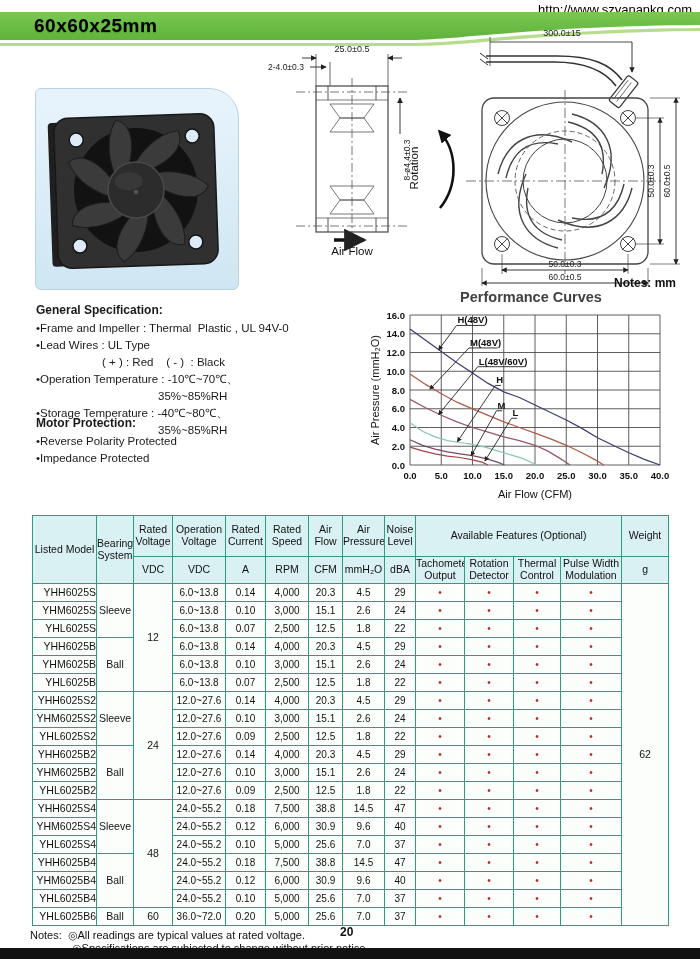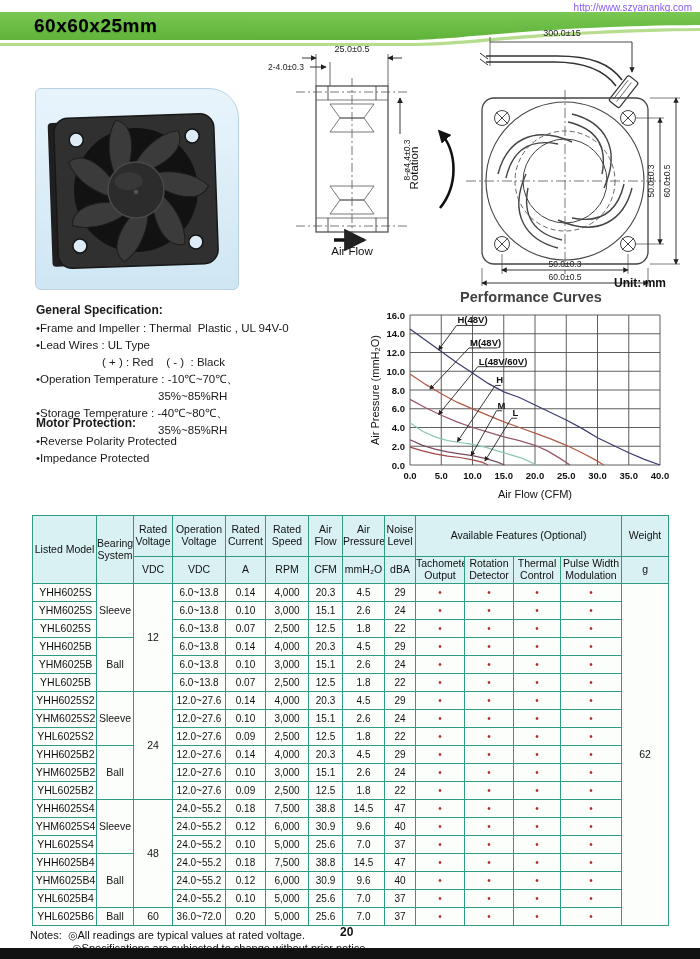--- a/index.html
+++ b/index.html
@@ -1,21 +1,21 @@
 <!DOCTYPE html>
 <html><head>
 <meta charset="utf-8">
 <style>
   html,body{margin:0;padding:0;background:#888;}
   #page{position:relative;width:700px;height:959px;background:#ffffff;overflow:hidden;
         font-family:"Liberation Sans",sans-serif;color:#1a1a1a;margin:0 auto;}
   .abs{position:absolute;}
 
   
-  #site-url{top:2px;right:8px;font-size:10px;color:#8b5cf6;}
+  #site-url{top:2px;right:8px;font-size:13px;color:#000000;}
   #banner-svg{top:8px;left:0;}
   #banner-title{top:15px;left:34px;font-size:19px;font-weight:bold;color:#000000;letter-spacing:.5px;
                 text-shadow:0 1px 1px rgba(0,60,0,.25);}
 
   
   #photo-card{top:88px;left:35px;width:202px;height:200px;border:1px solid #b9d2e2;
               border-radius:6px 30px 6px 6px;background:linear-gradient(180deg,#e8f4fc,#cfe6f3);}
 
   
   svg text{font-family:"Liberation Sans",sans-serif;}
@@ -41,21 +41,21 @@
   .clabel{font-size:9.5px;font-weight:600;fill:#111;}
 
   
   #spec-table{position:absolute;top:515px;left:32px;border-collapse:collapse;table-layout:fixed;width:636px;}
   #spec-table th,#spec-table td{border:1px solid #2f9c82;padding:0;text-align:center;vertical-align:middle;
         line-height:1.12;overflow:hidden;}
   #spec-table thead th{background:#d9f1f3;font-weight:normal;font-size:10.5px;color:#111;}
   #spec-table th.h1{height:40px;}
   #spec-table th.h2{height:26px;}
   #spec-table tbody td{height:17px;background:#fcfefc;font-size:10px;color:#111;}
-  #spec-table td.model{text-align:center;padding-left:2px;font-size:10.5px;}
+  #spec-table td.model{text-align:right;padding-left:2px;font-size:10.5px;}
   #spec-table td.mid{font-size:10.5px;}
   #spec-table td.dot{color:#b22a2a;font-size:10px;}
 
   
   #notes-block{top:929px;left:30px;font-size:11px;color:#111;}
   #notes-line1{white-space:pre;}
   #notes-line2{padding-left:42px;}
   #page-number{top:925px;left:340px;font-size:12px;font-weight:bold;color:#111;}
   #footer-bar{bottom:0;left:0;width:700px;height:11px;background:#121212;}
 </style>
@@ -228,21 +228,21 @@
     <line x1="40" y1="228" x2="40" y2="248" stroke="#444" stroke-width="0.7"></line>
     <line x1="166" y1="228" x2="166" y2="248" stroke="#444" stroke-width="0.7"></line>
     <line x1="40" y1="244" x2="166" y2="244" stroke="#222" stroke-width="0.9" marker-start="url(#arrF)" marker-end="url(#arrF)"></line>
     <text class="dimtxt-s" x="103" y="241" text-anchor="middle">50.0±0.3</text>
     <line x1="20" y1="242" x2="20" y2="260" stroke="#444" stroke-width="0.7"></line>
     <line x1="186" y1="242" x2="186" y2="260" stroke="#444" stroke-width="0.7"></line>
     <line x1="20" y1="257" x2="186" y2="257" stroke="#222" stroke-width="0.9" marker-start="url(#arrF)" marker-end="url(#arrF)"></line>
     <text class="dimtxt-s" x="103" y="254" text-anchor="middle">60.0±0.5</text>
   </svg>
 
-  <div id="unit-label" class="abs">Unit: mm</div>
+  <div id="unit-label" class="abs">Notes: mm</div>
 
   <div id="specs-block" class="abs">
     <div class="spec-title">General  Specification:</div>
     <div id="spec-lines">
         <div class="spec-line ind0">•Frame and Impeller : Thermal  Plastic , UL 94V-0</div>
         <div class="spec-line ind0">•Lead Wires : UL Type</div>
         <div class="spec-line ind1">( + ) : Red    ( - )  : Black</div>
         <div class="spec-line ind0">•Operation Temperature : -10℃~70℃、</div>
         <div class="spec-line ind2">35%~85%RH</div>
         <div class="spec-line ind0">•Storage Temperature : -40℃~80℃、</div>

